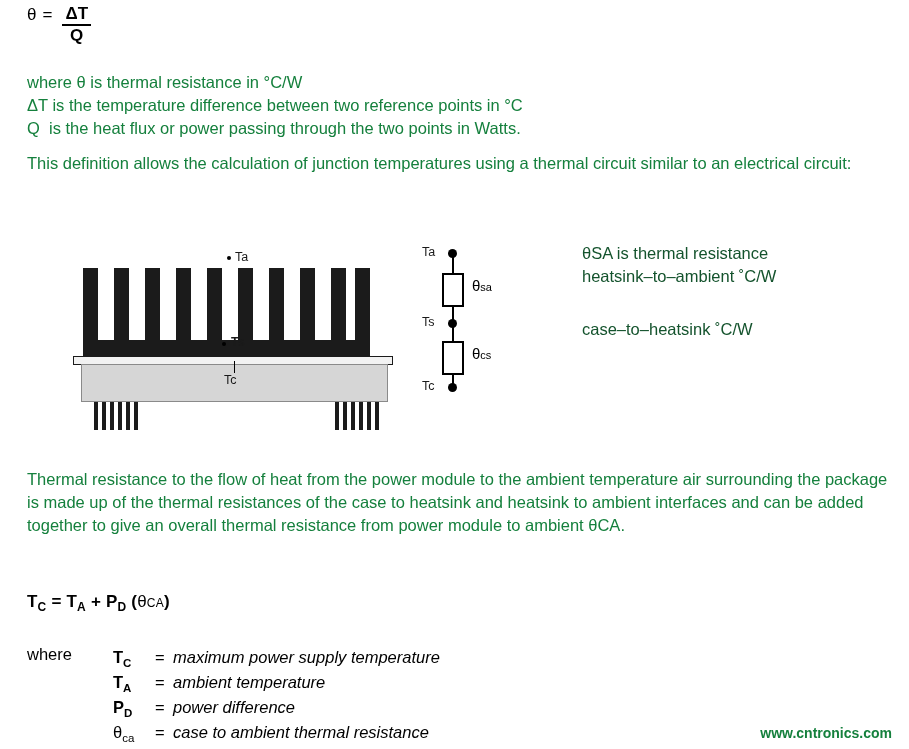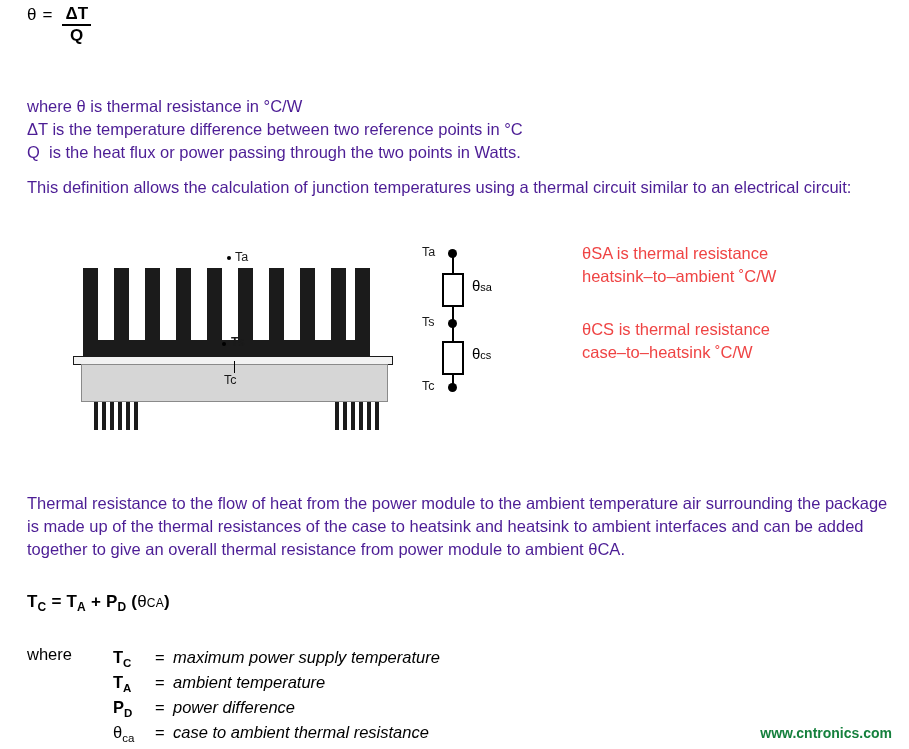--- a/index.html
+++ b/index.html
@@ -61,22 +61,21 @@
   .frac .den {
     line-height: 20px;
     padding: 0 3px;
   }
 
   
   .p {
     position: absolute;
     font-size: 16.5px;
     line-height: 23px;
-    color: #4c1d95;
-    margin-top: 24px;
+    color: #15803d;
   }
   .where-block {
     left: 27px;
     top: 71px;
     width: 850px;
   }
   .where-block div { white-space: pre; }
 
   .def-para {
     left: 27px;
@@ -282,21 +281,21 @@
   .rl .sc {
     font-size: 11px;
     text-align: center;
   }
 
   
   .fig-text {
     position: absolute;
     font-size: 16.5px;
     line-height: 23px;
-    color: #ef4444;
+    color: #14532d;
   }
 
   
   .watermark {
     position: absolute;
     right: 17px;
     bottom: 8px;
     font-size: 14px;
     color: #15803d;
     font-family: "Liberation Sans", sans-serif;
@@ -395,21 +394,20 @@
 
       <div class="node" style="left:26px; top:148px;"></div>
       <div class="cl" style="left:0px; top:144px;">Tc</div>
     </div>
 
     <div class="fig-text" style="left:555px; top:12px;">
       <div>θSA is thermal resistance</div>
       <div>heatsink–to–ambient ˚C/W</div>
     </div>
     <div class="fig-text" style="left:555px; top:88px;">
-      <div>θCS is thermal resistance</div>
       <div>case–to–heatsink ˚C/W</div>
     </div>
   </div>
 
   <div class="p thermal-para">Thermal resistance to the flow of heat from the power module to the ambient temperature air surrounding the package is made up of the thermal resistances of the case to heatsink and heatsink to ambient interfaces and can be added together to give an overall thermal resistance from power module to ambient θCA.</div>
 
   <div class="eq-tc">
     <span>T</span><span class="sub">C</span>
     <span>=</span>
     <span>T</span><span class="sub">A</span>

